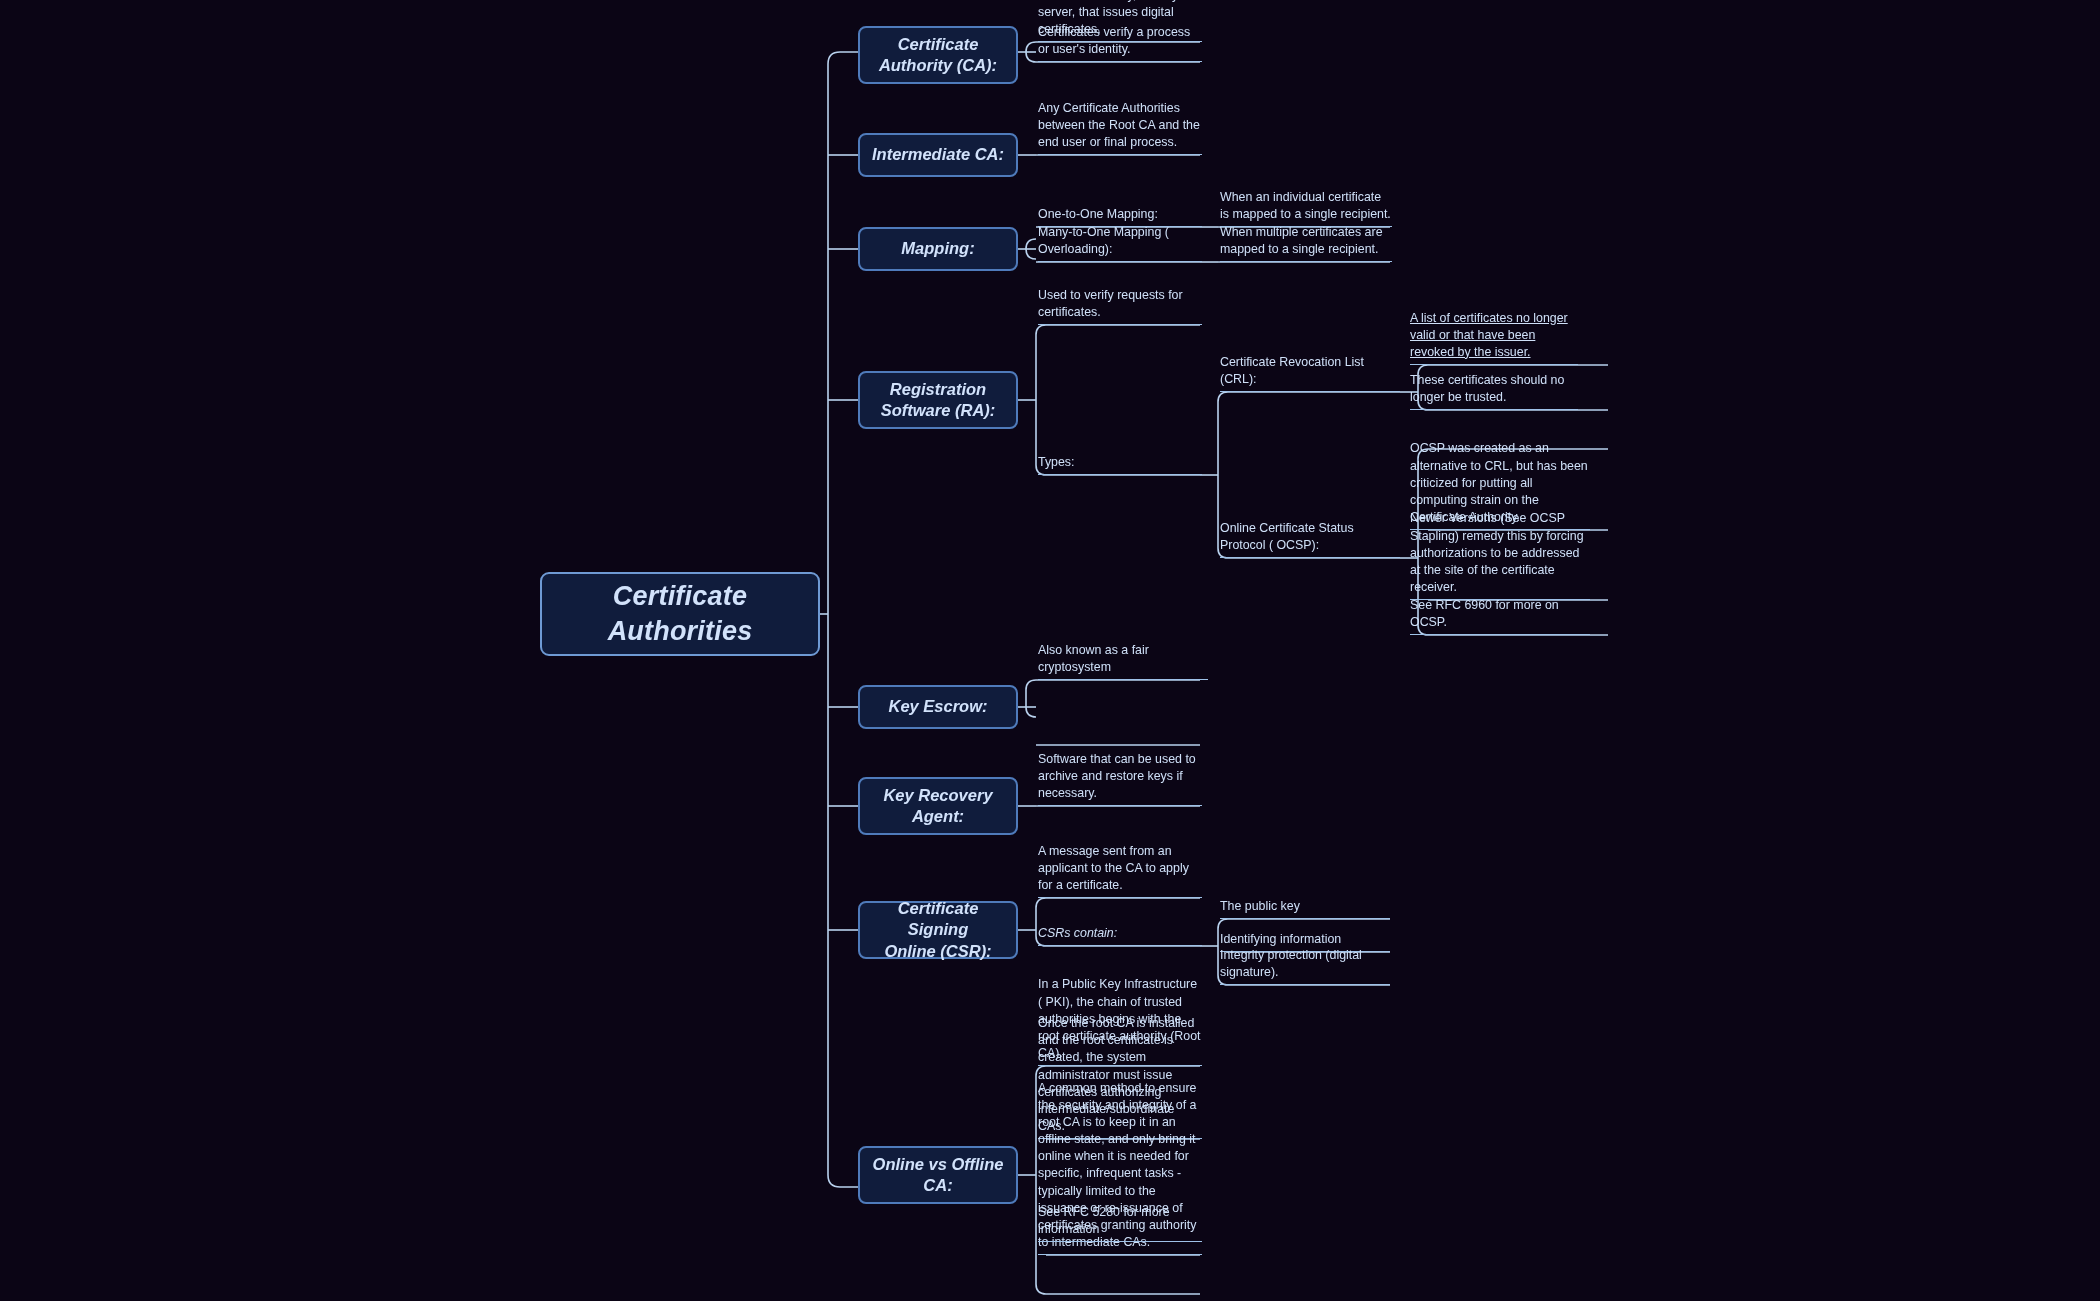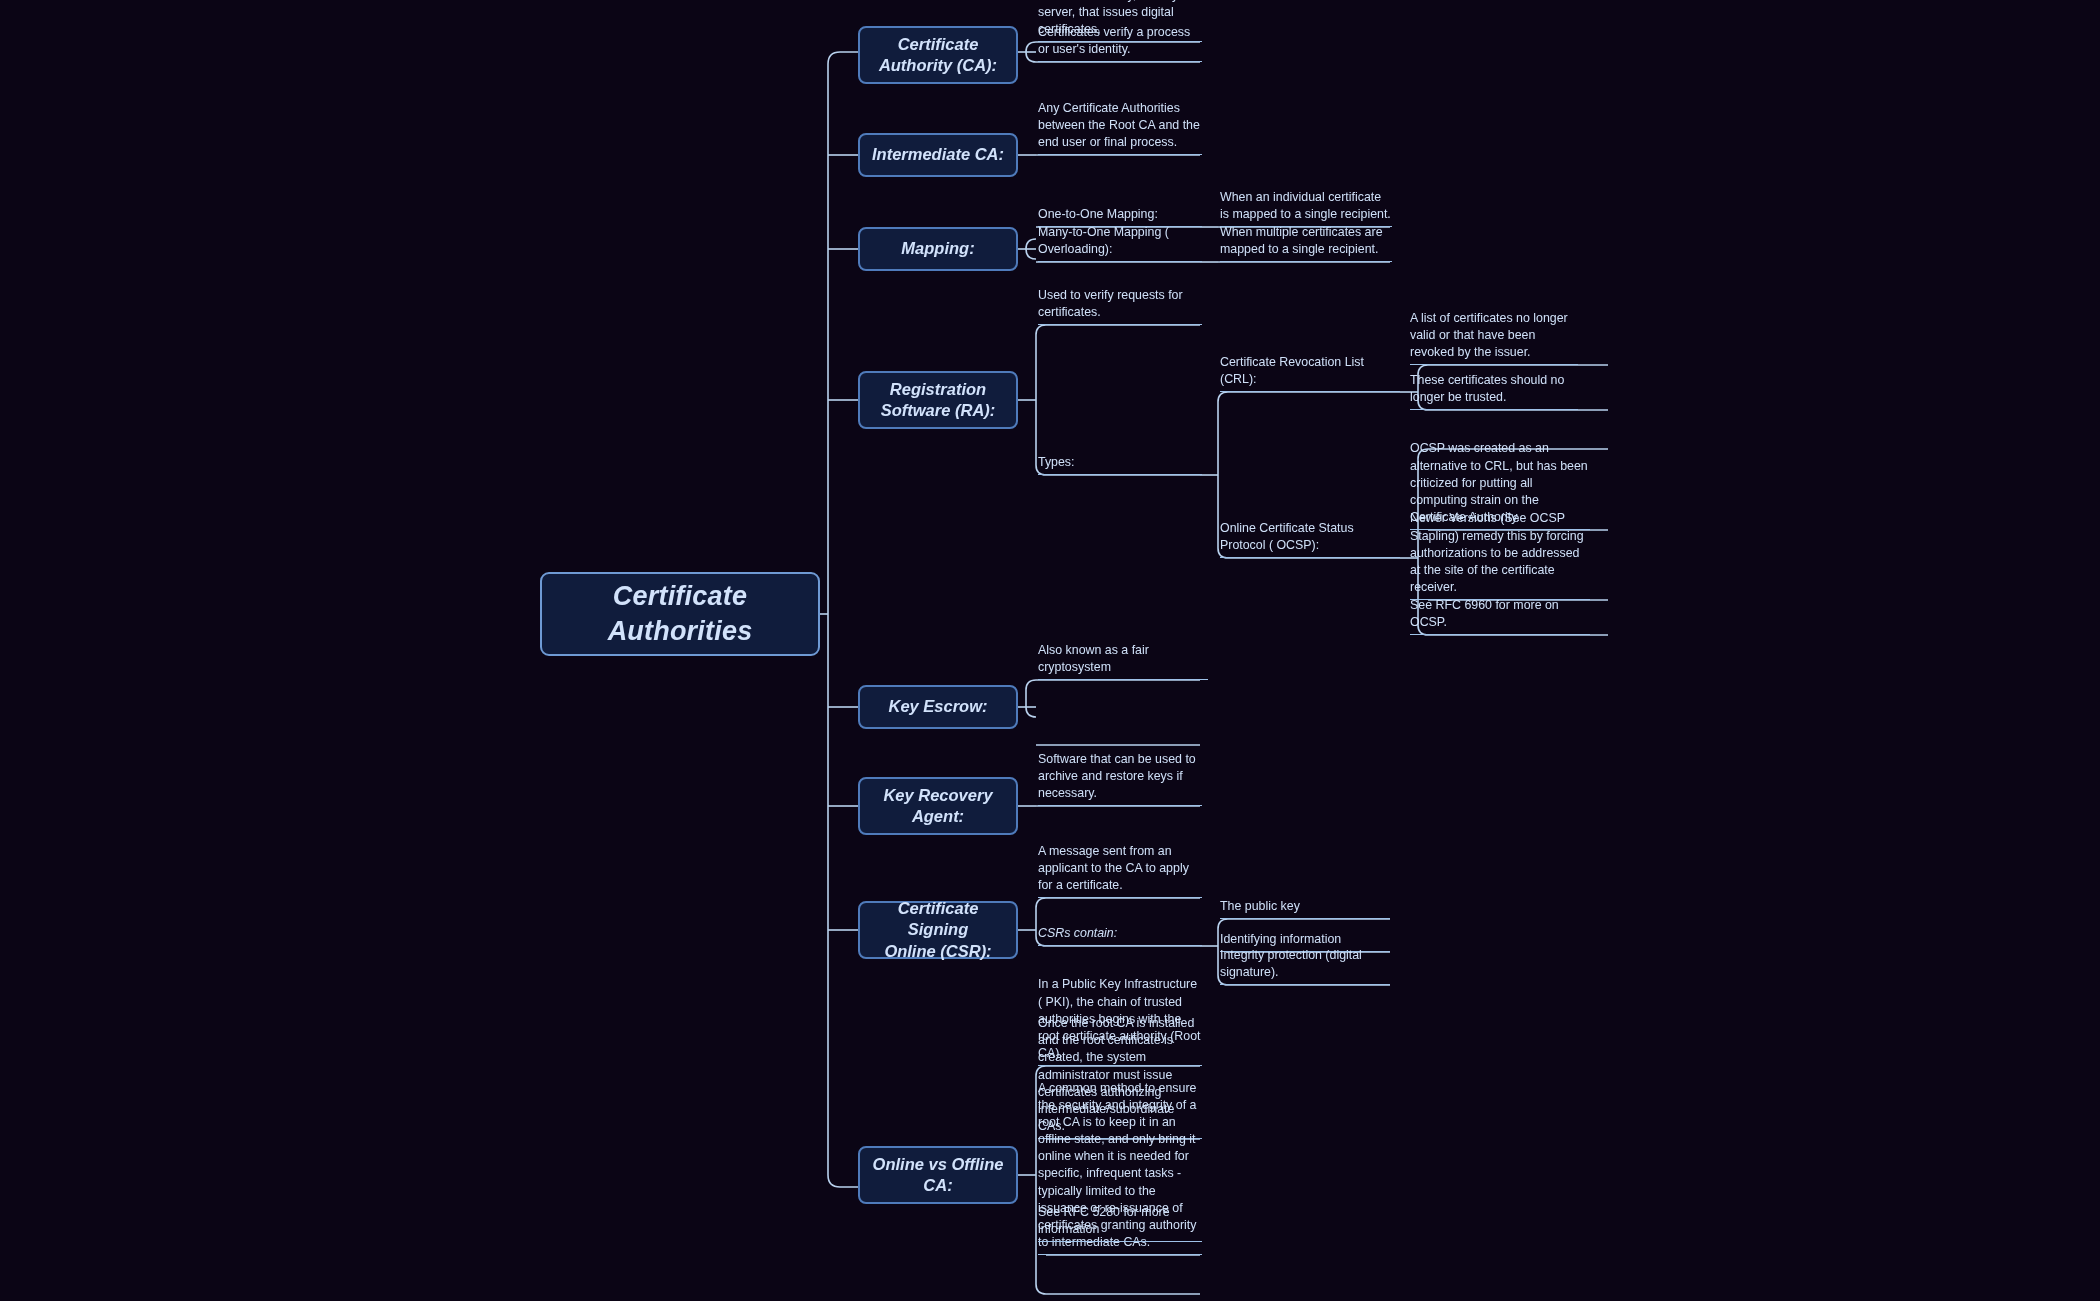--- a/index.html
+++ b/index.html
@@ -262,21 +262,21 @@
     <span>Types:</span>
   </div>
 
   <div class="leaf" style="left:1220px; top:374px; width:180px; height:18px;">
     <span>Certificate Revocation List (CRL):</span>
   </div>
   <div class="leaf" style="left:1220px; top:524px; width:180px; height:34px;">
     <span>Online Certificate Status Protocol ( OCSP):</span>
   </div>
 
-  <div class="leaf" style="left:1410px; top:314px; width:168px; height:51px;">
+  <div class="leaf" style="left:1410px; top:314px; width:168px; height:51px;text-decoration:underline;">
     <span>A list of certificates no longer valid or that have been revoked by the issuer.</span>
   </div>
   <div class="leaf" style="left:1410px; top:376px; width:168px; height:34px;">
     <span>These certificates should no longer be trusted.</span>
   </div>
 
   <div class="leaf" style="left:1410px; top:462px; width:180px; height:68px;">
     <span>OCSP was created as an alternative to CRL, but has been criticized for putting all computing strain on the Certificate Authority.</span>
   </div>
   <div class="leaf" style="left:1410px; top:532px; width:180px; height:68px;">

